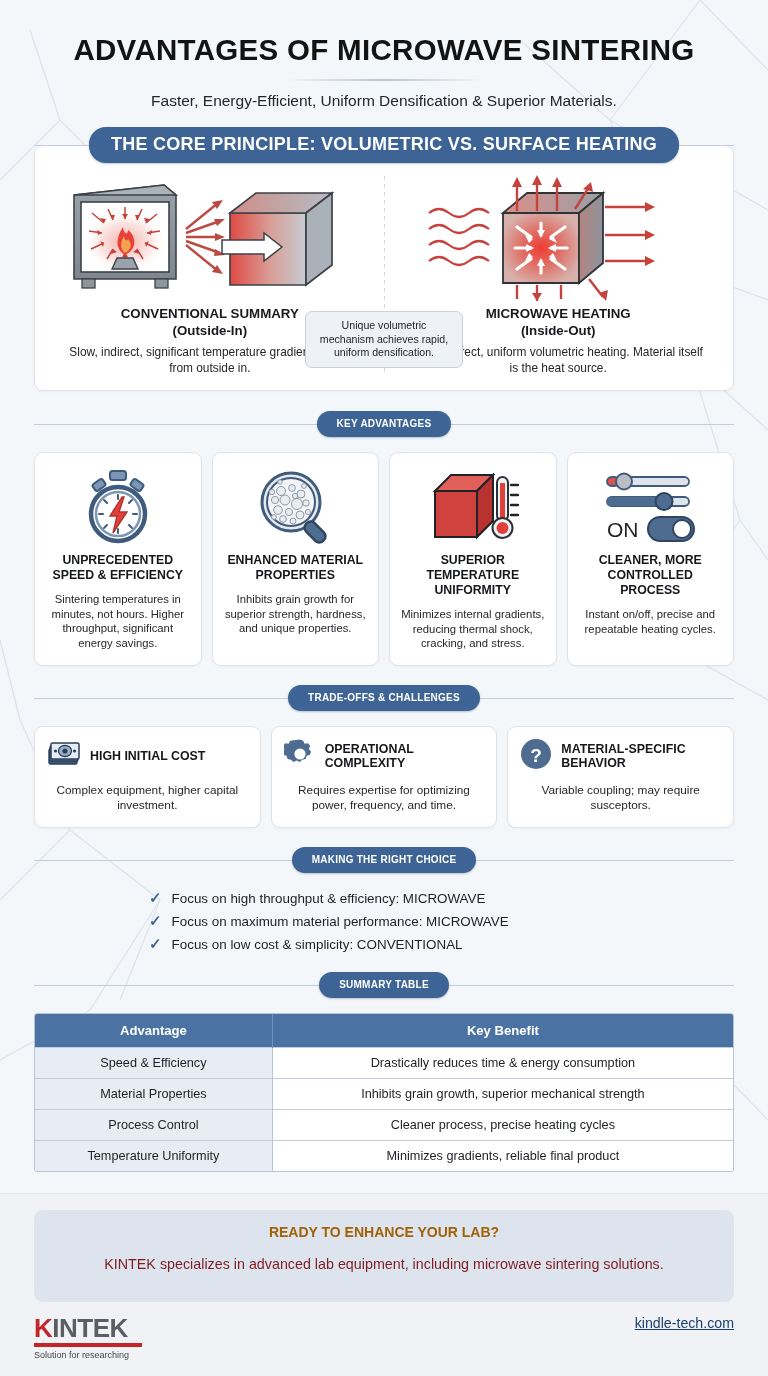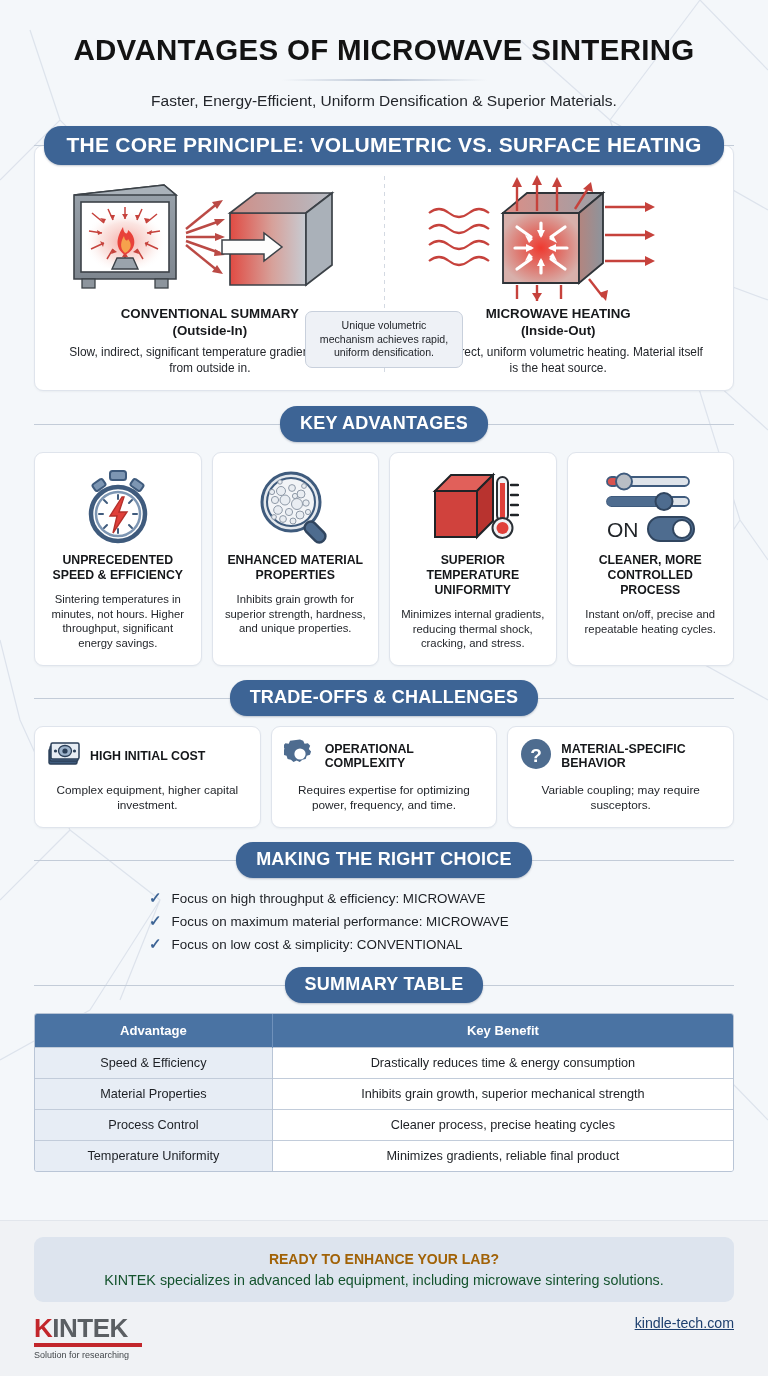--- a/index.html
+++ b/index.html
@@ -24,24 +24,24 @@
     width:205px;height:2px;margin:13px auto 11px;
     background:linear-gradient(90deg,rgba(160,175,195,0),#b9c4d4,rgba(160,175,195,0));
   }
   .hdr h2{margin:0;font-size:15.5px;font-weight:normal;color:#23262b;}
 
   
   .sec-head{position:relative;display:flex;align-items:center;justify-content:center;margin:0 34px;height:34px;}
   .sec-head:before{content:"";position:absolute;left:0;right:0;top:50%;height:1px;background:#c3ccd8;}
   .pill{
     position:relative;background:#3d6495;color:#fff;border-radius:17px;
-    padding:7px 20px 8px;font-size:18px;font-weight:bold;letter-spacing:.25px;
+    padding:7px 20px 8px;font-size:10px;font-weight:bold;letter-spacing:.25px;
     white-space:nowrap;box-shadow:0 1px 2px rgba(20,40,70,.25);
   }
-  .pill.big{font-size:21px;padding:7px 22px 8px;}
+  .pill.big{font-size:18px;padding:7px 22px 8px;}
 
   
   .panel{
     margin:0 34px;background:#fff;border:1px solid #dfe4ec;border-radius:9px;
     box-shadow:0 1px 2px rgba(30,50,80,.05);
   }
   .core-panel{margin-top:-17px;padding:26px 14px 14px;}
   .core-row{display:flex;align-items:flex-start;justify-content:space-between;position:relative;}
   .core-col{width:48%;display:flex;flex-direction:column;align-items:center;}
   .core-divider{position:absolute;left:50%;top:4px;bottom:4px;width:1px;
@@ -85,21 +85,21 @@
   th{background:#4a73a3;color:#fff;font-size:13.1px;font-weight:bold;padding:9px 6px;text-align:center;}
   th.c1{width:34%;border-right:1px solid #6f91bb;margin-left:16px;}
   td{font-size:12.7px;padding:8px 6px;text-align:center;color:#1d2025;border-top:1px solid #c2ccda;}
   td.c1{background:#e7edf5;border-right:1px solid #b9c5d6;}
   td.c2{background:#fff;margin-left:48px;}
 
   
   .footer{margin-top:auto;background:#f0f2f5;border-top:1px solid #e2e6ec;padding:16px 34px 0;}
   .cta{background:#dde4ee;border-radius:9px;padding:14px 16px;text-align:center;}
   .cta h3{margin:0 0 5px;font-size:14px;font-weight:bold;color:#a16207;}
-  .cta p{margin:0;font-size:14.3px;color:#14532d;}
+  .cta p{margin:16px;font-size:14.3px;color:#7f1d1d;}
   .brandrow{display:flex;align-items:flex-start;justify-content:space-between;padding:13px 0 16px;}
   .logo-k{font-size:26px;font-weight:bold;letter-spacing:-.5px;line-height:1;}
   .logo-k .k{color:#c2262b;}
   .logo-k .rest{color:#5b5f63;}
   .logo-bar{width:108px;height:4px;background:#c2262b;margin:2px 0 3px;}
   .logo-sub{font-size:9px;color:#44484c;}
   .site{font-size:14.2px;color:#1d3f6e;text-decoration:underline;}
 </style>
 </head>
 <body>

